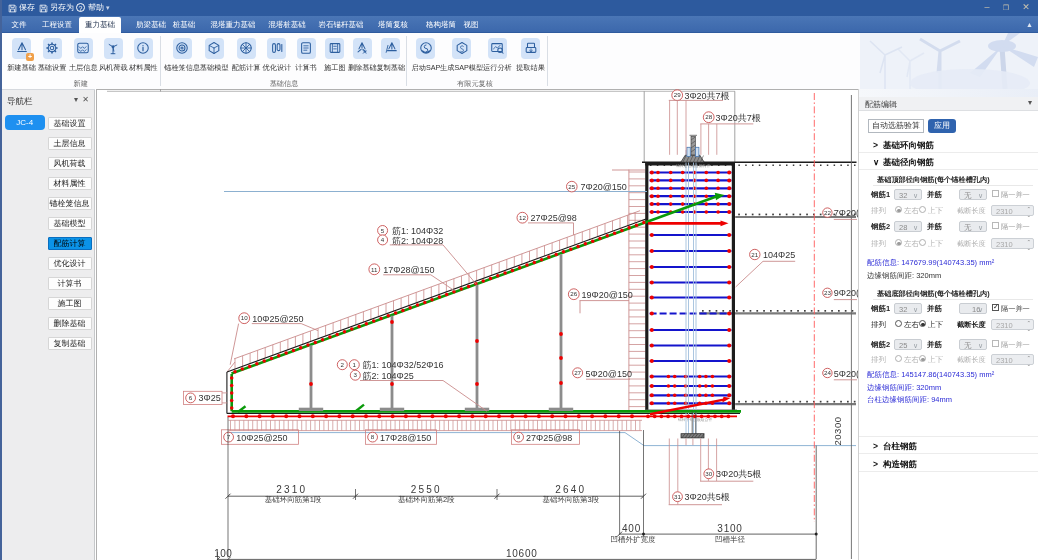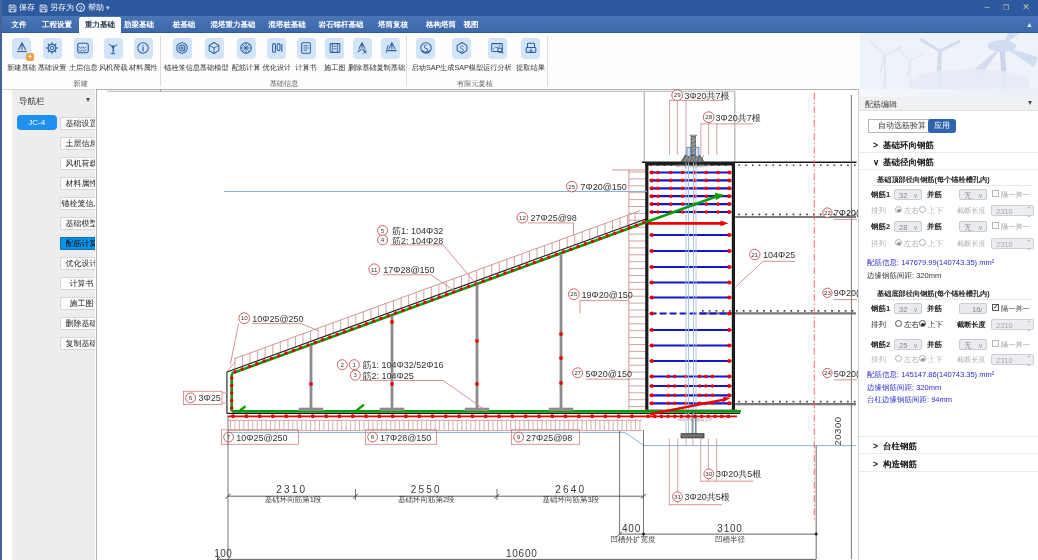--- a/index.html
+++ b/index.html
@@ -1,19 +1,19 @@
 <!DOCTYPE html>
 <html><head><meta charset="utf-8">
 <style>
 * { margin:0; padding:0; box-sizing:border-box; }
 body { font-family:"Liberation Sans",sans-serif; width:1038px; height:560px; overflow:hidden; background:#fff; }
 #titlebar { position:absolute; left:0; top:0; width:1038px; height:16px; background:#2d5a9e; }
-#menubar { position:absolute; left:0; top:16px; width:1038px; height:17px; background:linear-gradient(180deg,#4a76b6,#3c68ac); border-bottom:1px solid #2f5b9e;font-weight:bold; }
+#menubar { position:absolute; left:0; top:16px; width:1038px; height:17px; background:linear-gradient(180deg,#4a76b6,#3c68ac); border-bottom:1px solid #2f5b9e; }
 #ribbon { position:absolute; left:0; top:33px; width:1038px; height:57px; background:#fdfdfe; border-bottom:1px solid #d6d9de; }
-#leftpanel { position:absolute; left:0; top:90px; width:95px; height:470px; background:#ededee; border-right:1px solid #c6c8ca;margin-left:12px; }
+#leftpanel { position:absolute; left:0; top:90px; width:95px; height:470px; background:#ededee; border-right:1px solid #c6c8ca; }
 #canvas { position:absolute; left:95px; top:89px; width:763px; height:471px; background:#fff; }
 #rightpanel { position:absolute; left:858px; top:89px; width:180px; height:471px; background:#fff; border-left:1px solid #d0d0d0; }
 #winborder { position:absolute; left:0; top:0; width:2px; height:560px; background:#44639a; z-index:50;}
 </style></head>
 <body>
 <div id="titlebar">
     <svg width="9" height="9" viewBox="0 0 16 16" style="position:absolute;left:8px;top:3.5px" fill="none" stroke="#fff" stroke-width="1.3">
       <path d="M2 2 h10 l2 2 v10 h-12 z M5 2 v4 h6 v-4 M4.5 14 v-5 h7 v5"></path>
     </svg>
     <div style="position:absolute;left:19px;top:0;height:16px;line-height:16px;color:#fff;font-size:8px">保存</div>
@@ -25,21 +25,21 @@
     <div style="position:absolute;left:88px;top:0;height:16px;line-height:16px;color:#fff;font-size:8px">帮助</div>
     <div style="position:absolute;left:106px;top:0;height:16px;line-height:16px;color:#ccd6e8;font-size:7px">▾</div>
     <div style="position:absolute;left:981px;top:0px;width:12px;text-align:center;color:#c9c3ae;font-size:9px;line-height:14px">–</div>
     <div style="position:absolute;left:1000px;top:0px;width:12px;text-align:center;color:#c9c3ae;font-size:7px;line-height:15px">❐</div>
     <div style="position:absolute;left:1020px;top:0px;width:12px;text-align:center;color:#c9c3ae;font-size:9px;line-height:15px">✕</div>
   </div>
 <div id="menubar">
     <div style="position:absolute;left:6px;top:0;width:26px;height:17px;color:#fff;font-size:7.5px;text-align:center;line-height:17px">文件</div>
     <div style="position:absolute;left:36px;top:0;width:42px;height:17px;color:#fff;font-size:7.5px;text-align:center;line-height:17px">工程设置</div>
     <div style="position:absolute;left:79px;top:1px;width:42px;height:16px;background:#fff;border-radius:2px 2px 0 0;color:#24344f;font-size:7.5px;text-align:center;line-height:16px">重力基础</div>
-    <div style="position:absolute;left:124px;top:0;width:42px;height:17px;color:#fff;font-size:7.5px;text-align:left;line-height:17px">肋梁基础</div>
+    <div style="position:absolute;left:124px;top:0;width:42px;height:17px;color:#fff;font-size:7.5px;text-align:right;line-height:17px">肋梁基础</div>
     <div style="position:absolute;left:167px;top:0;width:34px;height:17px;color:#fff;font-size:7.5px;text-align:center;line-height:17px">桩基础</div>
     <div style="position:absolute;left:204px;top:0;width:58px;height:17px;color:#fff;font-size:7.5px;text-align:center;line-height:17px">混塔重力基础</div>
     <div style="position:absolute;left:262px;top:0;width:50px;height:17px;color:#fff;font-size:7.5px;text-align:center;line-height:17px">混塔桩基础</div>
     <div style="position:absolute;left:312px;top:0;width:58px;height:17px;color:#fff;font-size:7.5px;text-align:center;line-height:17px">岩石锚杆基础</div>
     <div style="position:absolute;left:372px;top:0;width:42px;height:17px;color:#fff;font-size:7.5px;text-align:center;line-height:17px">塔筒复核</div>
     <div style="position:absolute;left:414px;top:0;width:42px;height:17px;color:#fff;font-size:7.5px;text-align:right;line-height:17px">格构塔筒</div>
     <div style="position:absolute;left:458px;top:0;width:26px;height:17px;color:#fff;font-size:7.5px;text-align:center;line-height:17px">视图</div>
     <div style="position:absolute;right:5px;top:0;color:#dfe7f2;font-size:7px;line-height:17px">▲</div>
   </div>
 <div id="ribbon">
@@ -939,21 +939,21 @@
 <line x1="215.0" y1="561.9" x2="220.0" y2="556.9" stroke="#3a3a3a" stroke-width="0.9" stroke-linecap="butt"></line>
 <line x1="225.5" y1="561.9" x2="230.5" y2="556.9" stroke="#3a3a3a" stroke-width="0.9" stroke-linecap="butt"></line>
 <text x="223.3" y="557.0" fill="#3a3a3a" text-anchor="middle" style="font-size:10px;letter-spacing:0.5px;">100</text>
 <text x="521.8" y="557.0" fill="#3a3a3a" text-anchor="middle" style="font-size:10px;letter-spacing:0.8px;">10600</text>
     </svg></div>
 <div id="rightpanel">
     <div style="position:absolute;left:0;top:0;width:180px;height:8px;background:linear-gradient(90deg,#f6f8fb,#e9eef7)"></div>
     <div style="position:absolute;left:0;top:8px;width:180px;height:14px;background:#f0f1f3;border-bottom:1px solid #dddfe2"></div>
     <div style="position:absolute;left:6px;top:10px;font-size:8px;color:#3a3a3a">配筋编辑</div>
     <div style="position:absolute;right:6px;top:9px;font-size:8px;color:#555">▾</div>
-    <div style="position:absolute;left:9px;top:30px;width:68px;height:13.5px;background:#fff;border:1px solid #b2b8bf;font-size:8px;color:#333;text-align:center;line-height:12px">自动选筋验算</div>
+    <div style="position:absolute;left:9px;top:30px;width:56px;height:13.5px;background:#fff;border:1px solid #b2b8bf;font-size:8px;color:#333;text-align:center;line-height:12px">自动选筋验算</div>
     <div style="position:absolute;left:69px;top:30px;width:28px;height:13.5px;background:#2f63ae;border-radius:3px;color:#fff;font-size:8px;text-align:center;line-height:13.5px">应用</div>
     <div style="position:absolute;left:0;top:47px;width:180px;height:17px;background:#fff;border-bottom:1px solid #ececec"></div>
     <div style="position:absolute;left:14px;top:51px;font-size:8.5px;color:#111;font-weight:bold">&gt;</div>
     <div style="position:absolute;left:24px;top:51px;font-size:8.5px;color:#111;font-weight:bold">基础环向钢筋</div>
     <div style="position:absolute;left:0;top:64px;width:180px;height:17px;background:#fff;border-bottom:1px solid #ececec"></div>
     <div style="position:absolute;left:14px;top:68px;font-size:8.5px;color:#111;font-weight:bold">∨</div>
     <div style="position:absolute;left:24px;top:68px;font-size:8.5px;color:#111;font-weight:bold">基础径向钢筋</div>
     <div style="position:absolute;left:18px;top:86px;font-size:7.2px;color:#222;font-weight:bold">基础顶部径向钢筋(每个锚栓槽孔内)</div>
     <div style="position:absolute;left:14px;top:95.5px;width:160px;height:1px;background:#e8e8e8"></div>
     <div style="position:absolute;left:12px;top:101px;font-size:7.5px;color:#222;font-weight:bold">钢筋1</div>

